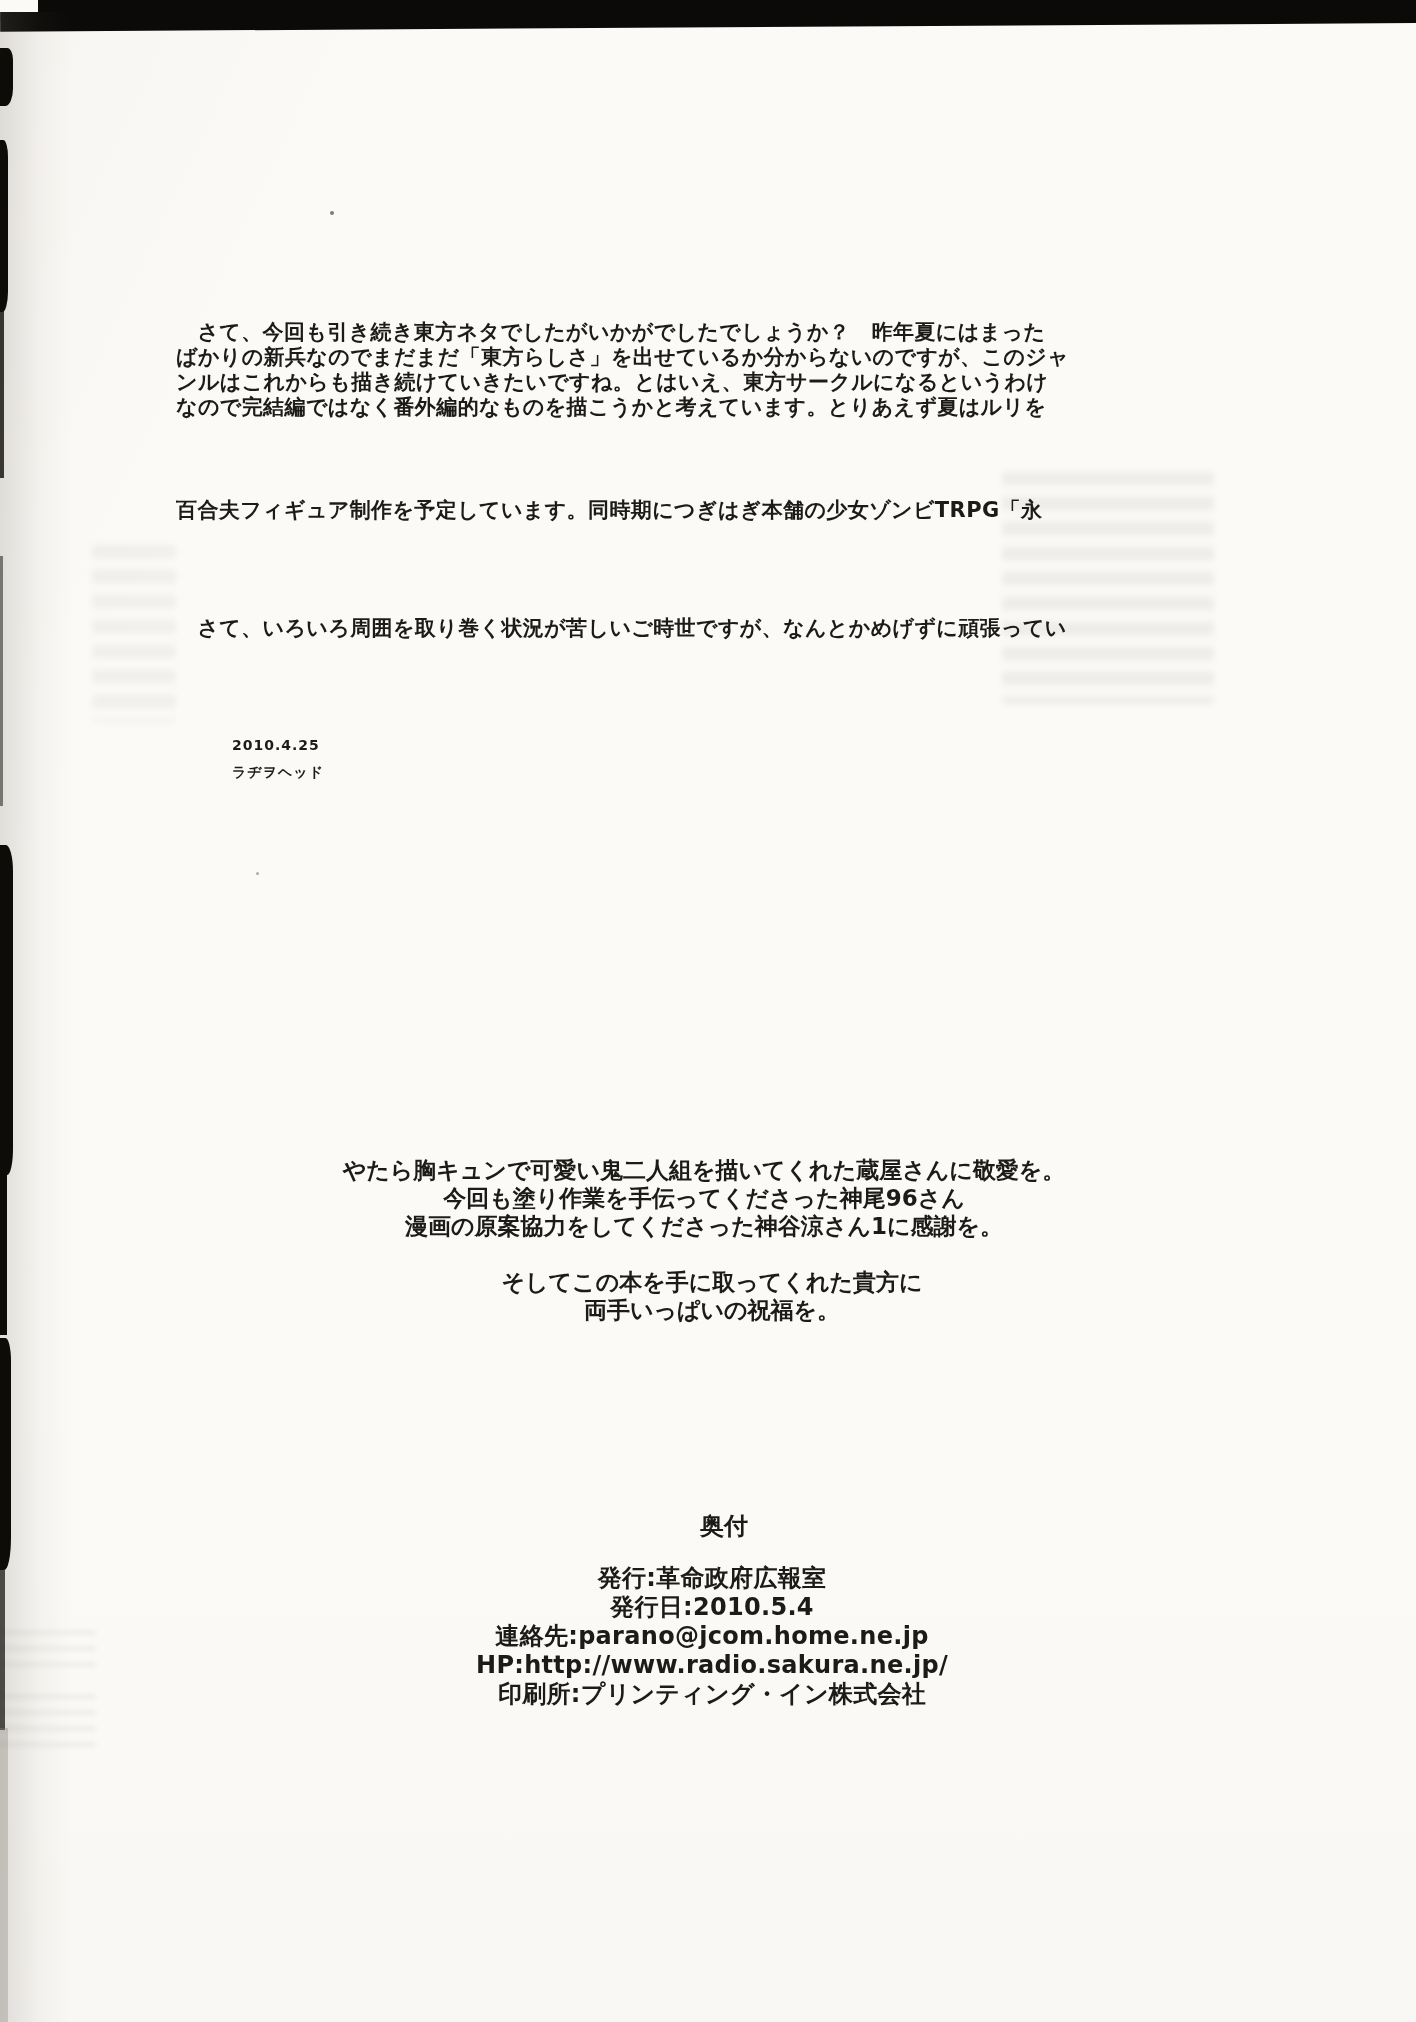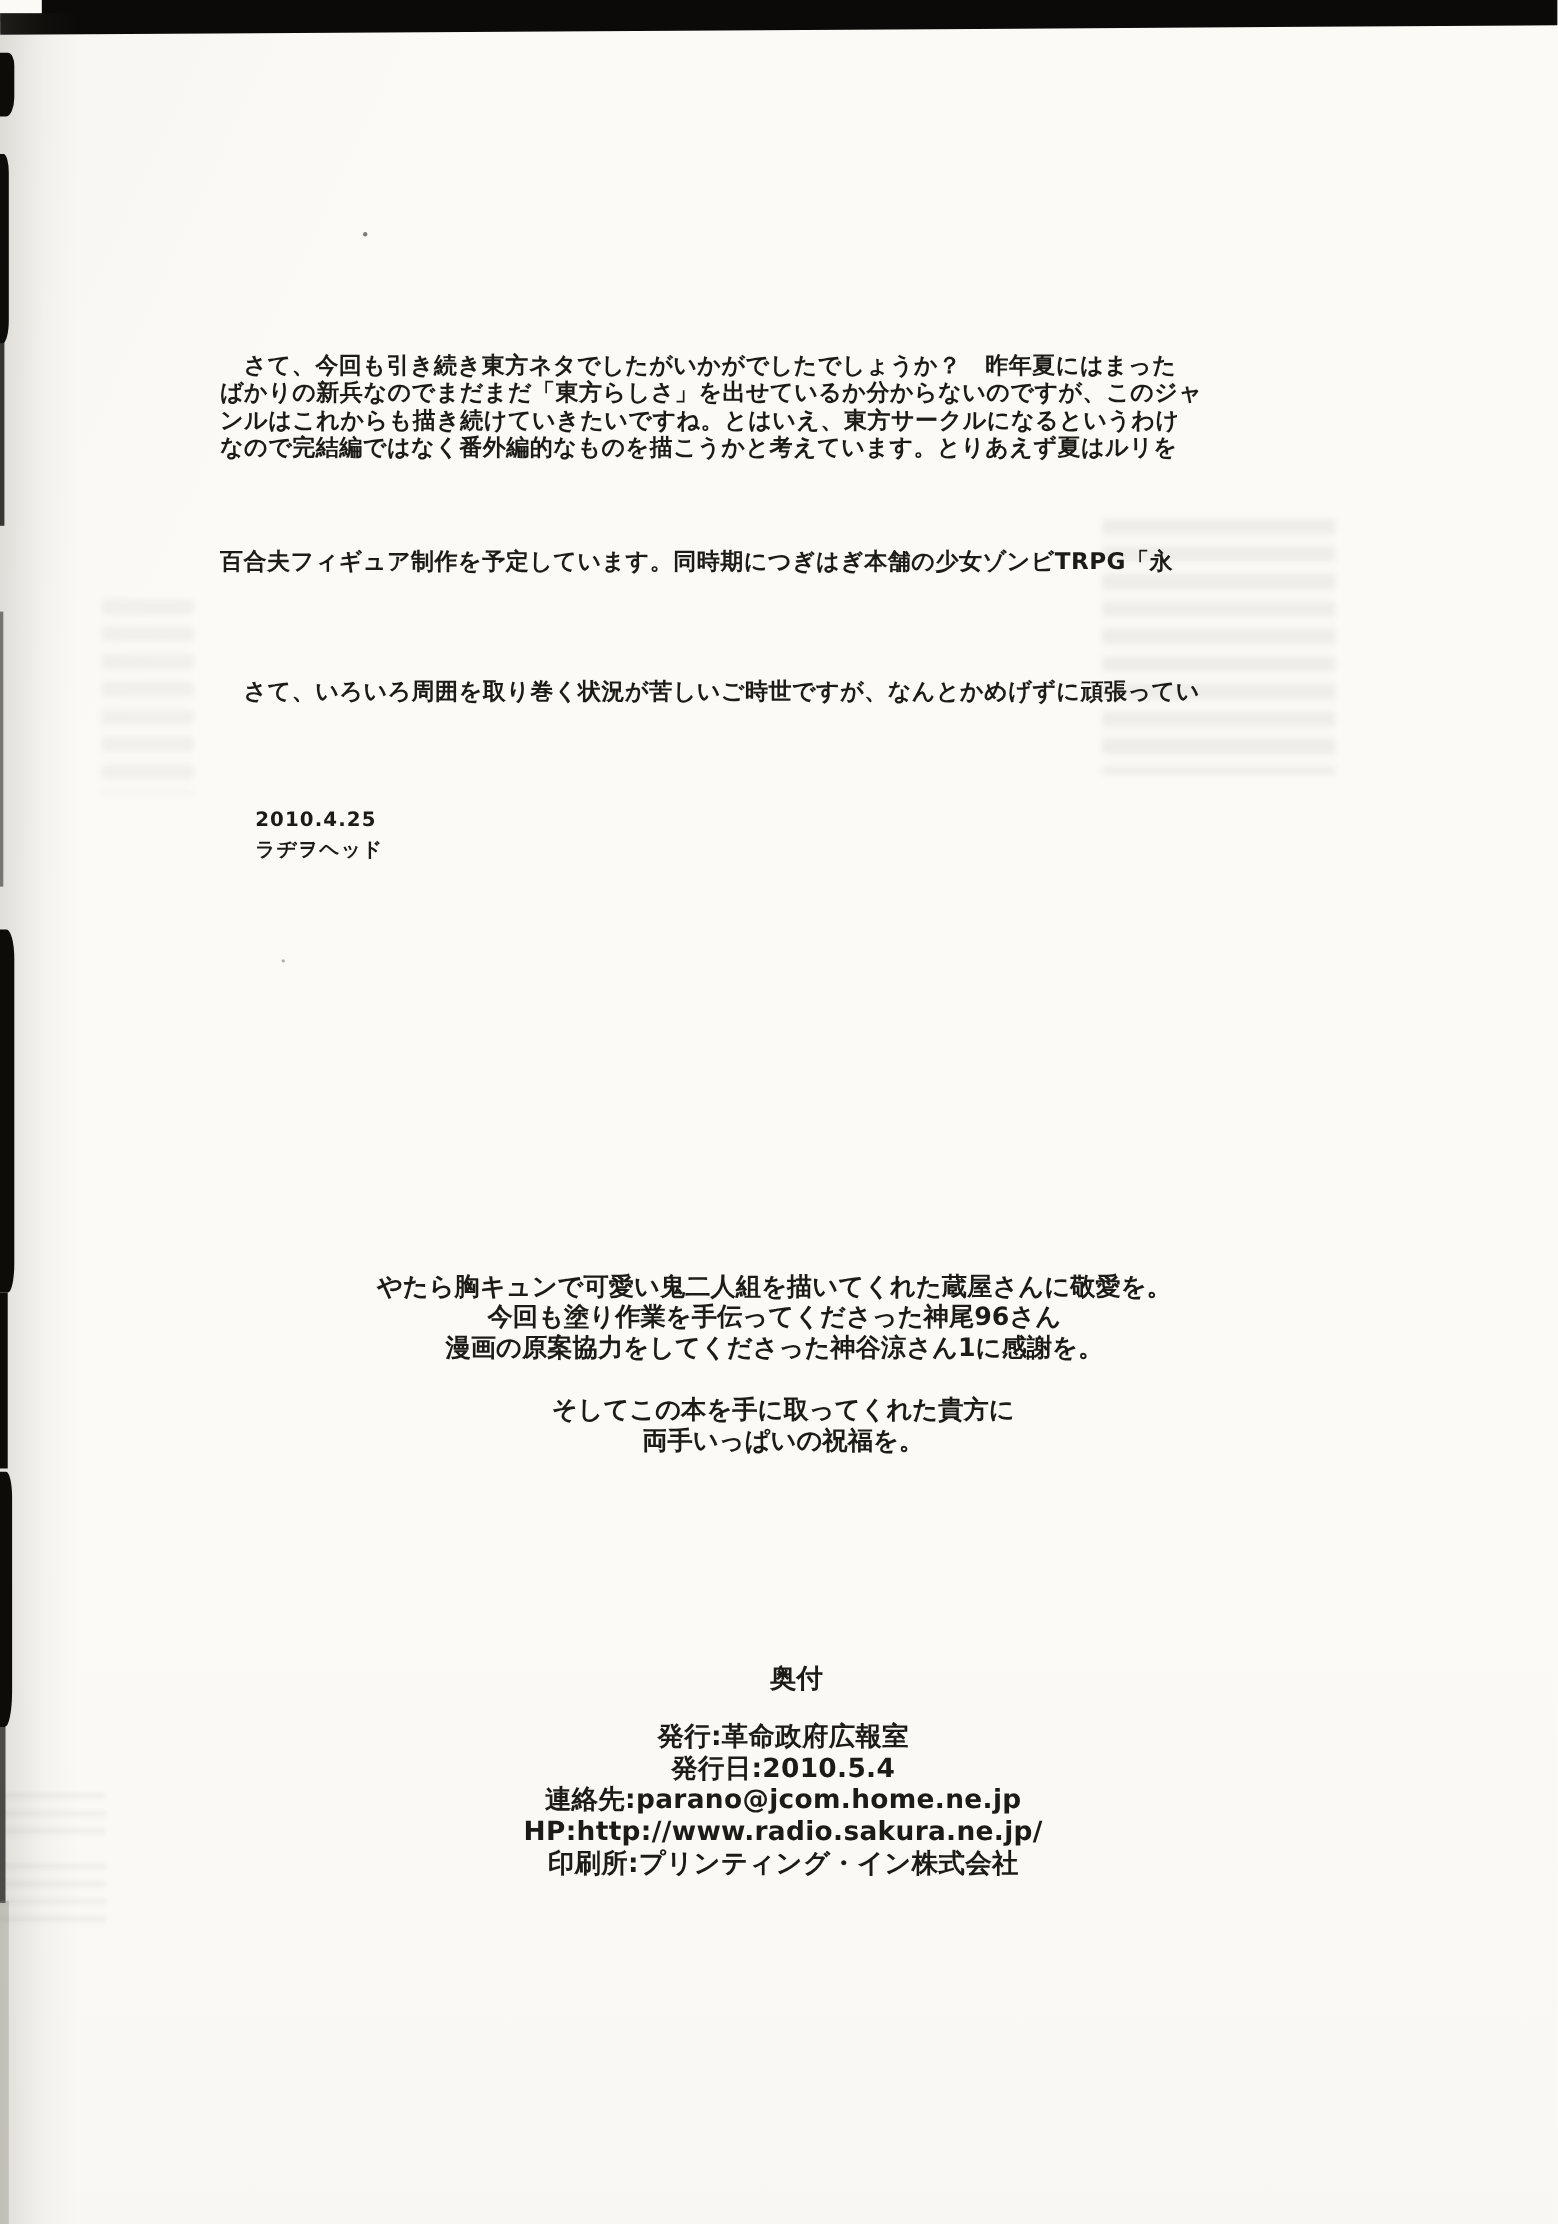--- a/index.html
+++ b/index.html
@@ -53,29 +53,29 @@
   }
   .s1{top:1630px;height:46px;}
   .s2{top:1694px;height:58px;}
   .speck{position:absolute;border-radius:50%;background:#3a382f;}
   .k1{left:330px;top:211px;width:4px;height:4px;opacity:.65;}
   .k2{left:256px;top:872px;width:3px;height:3px;opacity:.4;}
   
   .para{
     position:absolute;left:176px;width:828px;
     font-size:21px;line-height:25px;font-weight:700;
-    letter-spacing:0.4px;white-space:nowrap;margin-left:24px;
+    letter-spacing:0.4px;white-space:nowrap;
   }
   .p1{top:320px;}
   .p2{top:498px;}
   .p3{top:616px;}
   .line{display:block;}
   .date-block{
     position:absolute;left:232px;top:732px;
-    font-size:18px;line-height:27px;font-weight:700;letter-spacing:1px;
+    font-size:14px;line-height:27px;font-weight:700;letter-spacing:1px;
   }
   .centered{
     position:absolute;left:0;width:100%;text-align:center;
     font-weight:700;white-space:nowrap;
   }
   .thanks-1{top:1156px;font-size:23px;line-height:28px;transform:translateX(-4px);}
   .thanks-2{top:1268px;font-size:23px;line-height:28px;transform:translateX(4px);}
   .colophon-title{top:1512px;font-size:24px;line-height:28px;transform:translateX(16px);}
   .colophon-lines{top:1564px;font-size:24px;line-height:29px;transform:translateX(4px);letter-spacing:0.3px;}
 </style>

